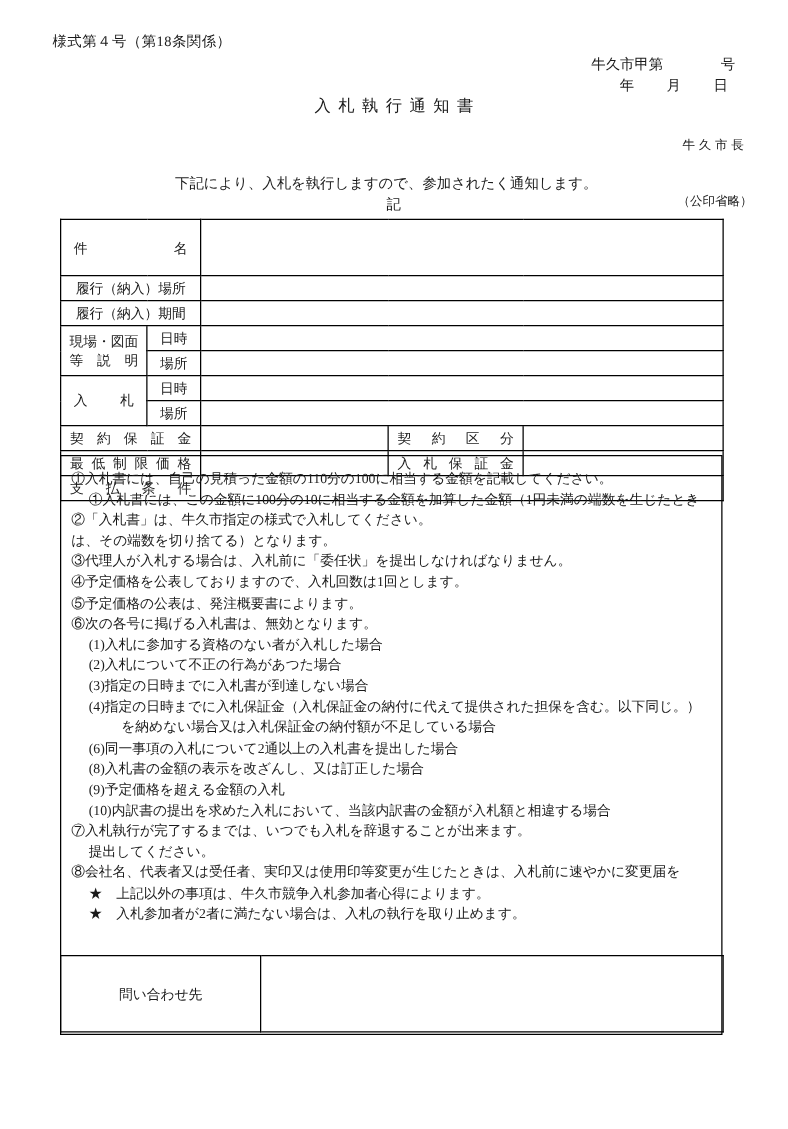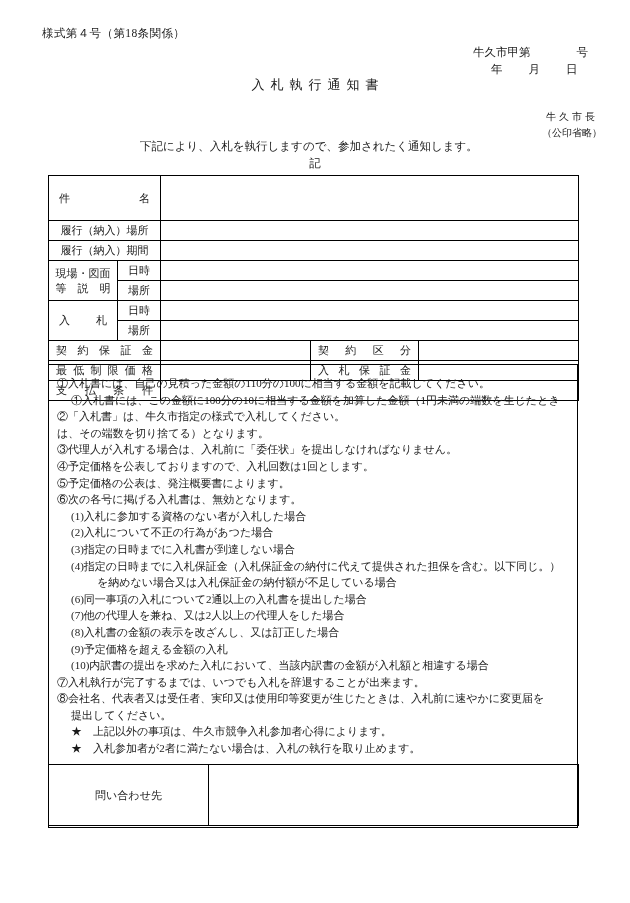--- a/index.html
+++ b/index.html
@@ -31,21 +31,21 @@
     left: 42px;
     top: 26px;
     font-size: 11.5px;
     letter-spacing: 0.4px;
     white-space: nowrap;
   }
   .doc-number-block {
     position: absolute;
     right: 42px;
     top: 44px;
-    text-align: left;
+    text-align: center;
     font-size: 11.5px;
     line-height: 17px;
     white-space: nowrap;
   }
   .doc-number-line-1 { display: block; }
   .doc-number-line-2 {
     display: block;
     padding-left: 18px;
     letter-spacing: 1px;
   }
@@ -62,21 +62,21 @@
   .issuer-block {
     position: absolute;
     right: 28px;
     top: 109px;
     font-size: 10px;
     line-height: 16px;
     text-align: center;
     white-space: nowrap;
   }
   .issuer-name { display: block; letter-spacing: 3px; }
-  .issuer-seal { display: block; letter-spacing: 0px; }
+  .issuer-seal { display: block; letter-spacing: 0px; margin-top: 29px; }
   .lead-text {
     position: absolute;
     left: 140px;
     top: 139px;
     font-size: 11.5px;
     white-space: nowrap;
   }
   .ki-mark {
     position: absolute;
     left: 0; right: 0;
@@ -323,27 +323,26 @@
     <div class="note-item">③代理人が入札する場合は、入札前に「委任状」を提出しなければなりません。</div>
     <div class="note-item">④予定価格を公表しておりますので、入札回数は1回とします。</div>
     <div class="note-item">⑤予定価格の公表は、発注概要書によります。</div>
     <div class="note-item">⑥次の各号に掲げる入札書は、無効となります。</div>
     <div class="note-item sub">(1)入札に参加する資格のない者が入札した場合</div>
     <div class="note-item sub">(2)入札について不正の行為があつた場合</div>
     <div class="note-item sub">(3)指定の日時までに入札書が到達しない場合</div>
     <div class="note-item sub">(4)指定の日時までに入札保証金（入札保証金の納付に代えて提供された担保を含む。以下同じ。）</div>
     <div class="note-item sub2">を納めない場合又は入札保証金の納付額が不足している場合</div>
     <div class="note-item sub">(6)同一事項の入札について2通以上の入札書を提出した場合</div>
-    <div class="note-item sub">(7)他の代理人を兼ね、又は2人以上の代理人をした場合</div>
     <div class="note-item sub">(8)入札書の金額の表示を改ざんし、又は訂正した場合</div>
     <div class="note-item sub">(9)予定価格を超える金額の入札</div>
     <div class="note-item sub">(10)内訳書の提出を求めた入札において、当該内訳書の金額が入札額と相違する場合</div>
     <div class="note-item">⑦入札執行が完了するまでは、いつでも入札を辞退することが出来ます。</div>
+    <div class="note-item cont">提出してください。</div>
     <div class="note-item">⑧会社名、代表者又は受任者、実印又は使用印等変更が生じたときは、入札前に速やかに変更届を</div>
-    <div class="note-item cont">提出してください。</div>
     <div class="note-item star">
       <span class="note-star-glyph">★</span><span>上記以外の事項は、牛久市競争入札参加者心得によります。</span>
     </div>
     <div class="note-item star">
       <span class="note-star-glyph">★</span><span>入札参加者が2者に満たない場合は、入札の執行を取り止めます。</span>
     </div>
   </div>
 
   <table class="contact-table">
     <colgroup>

